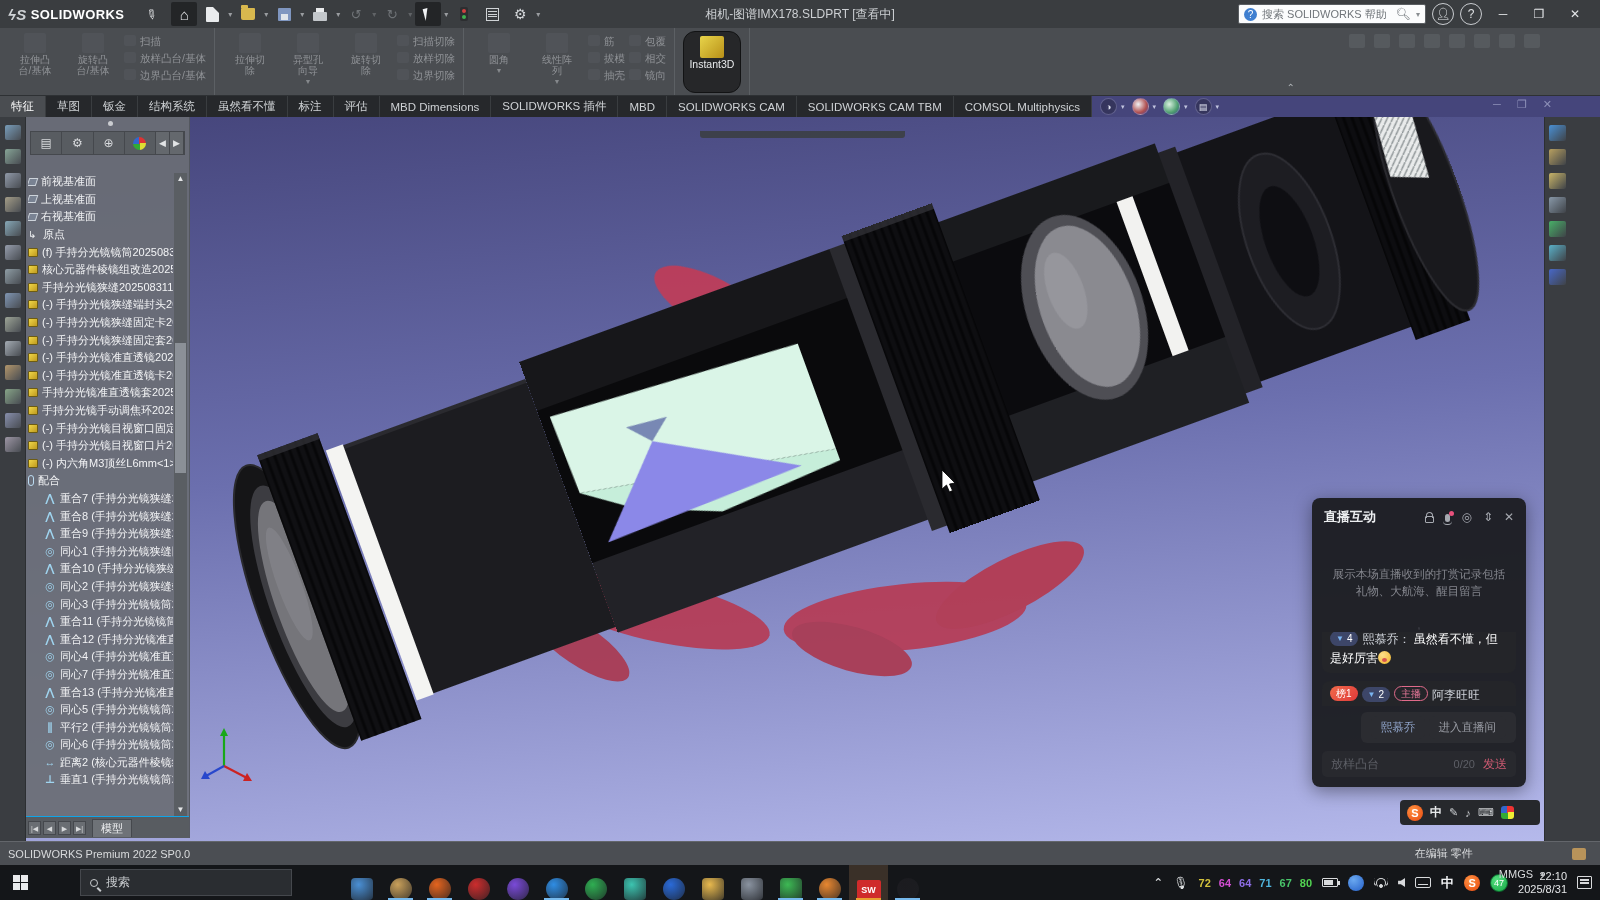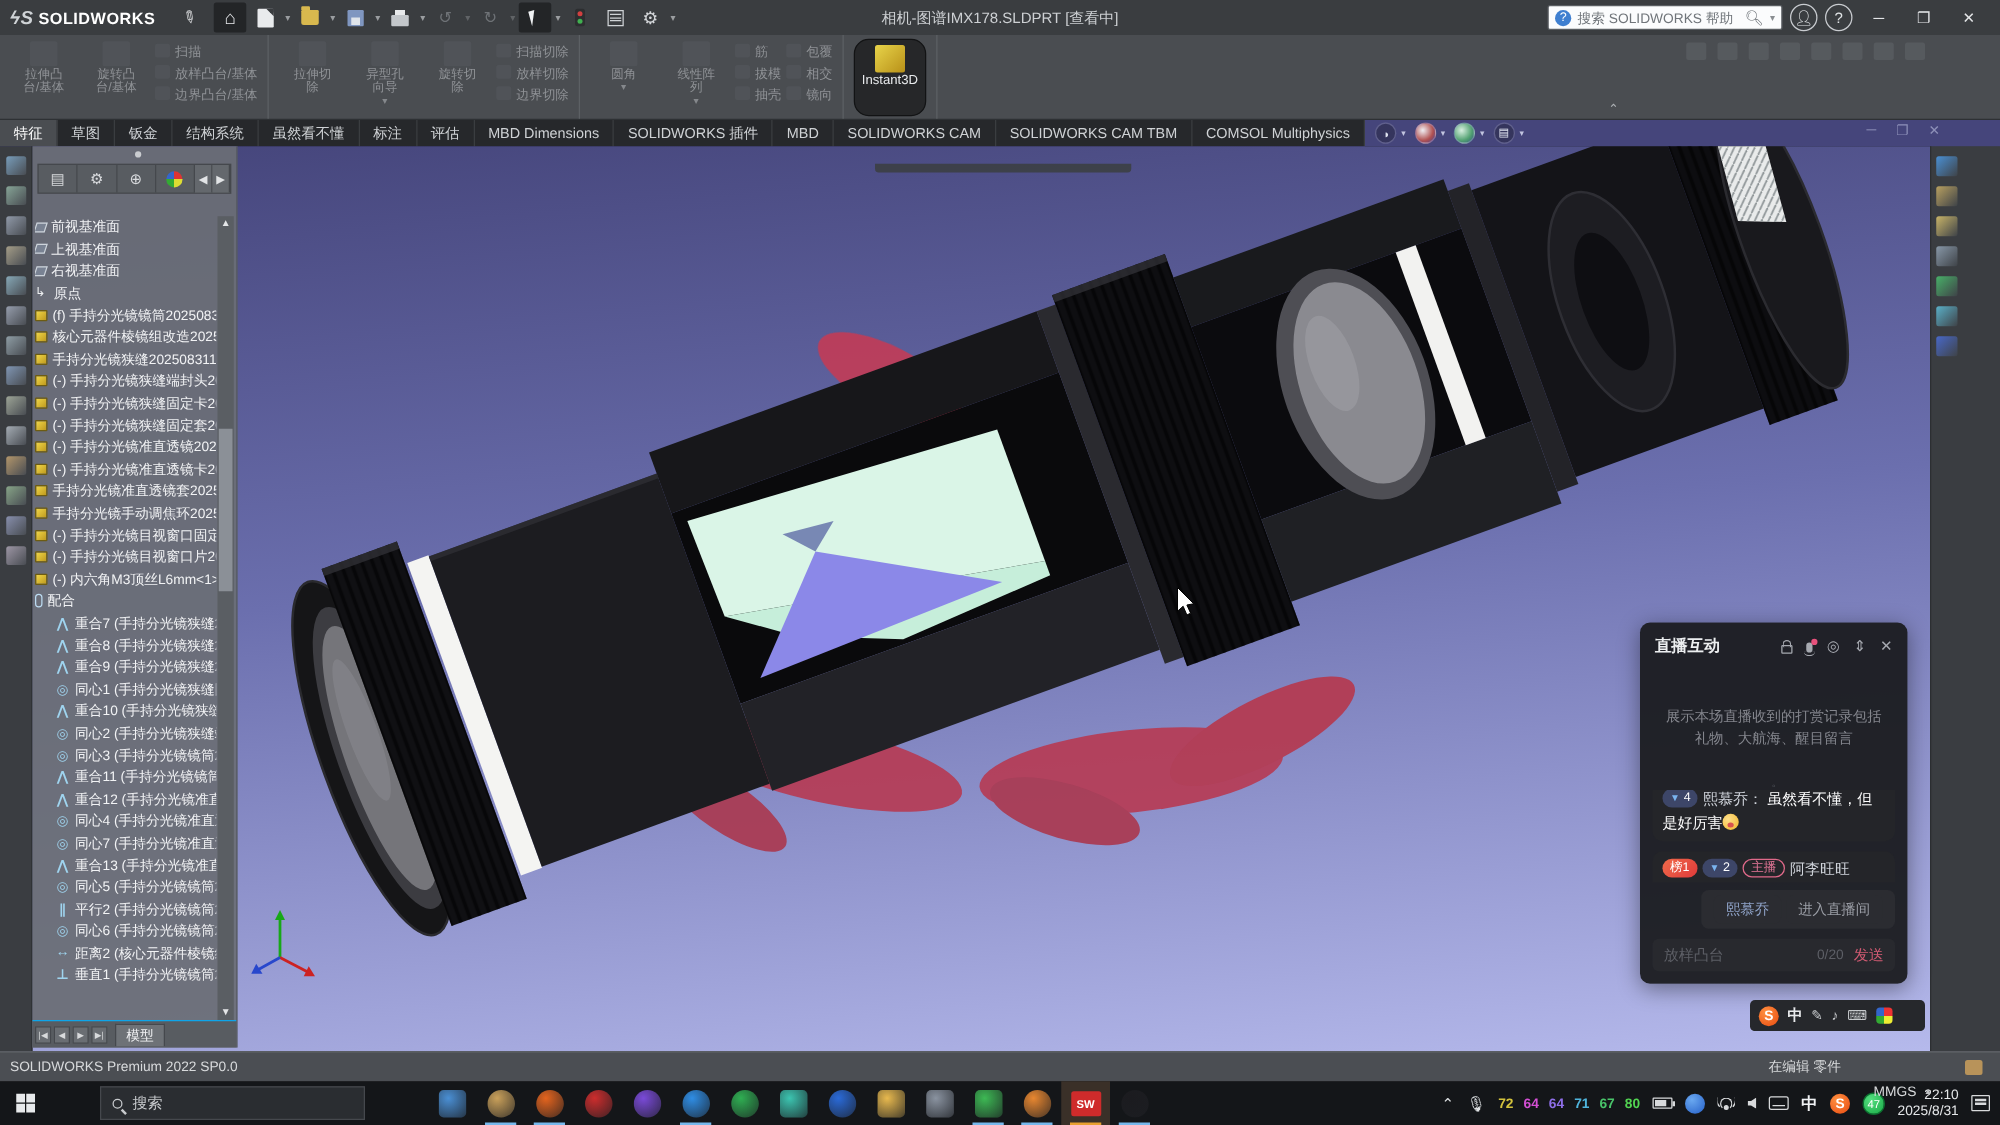--- a/index.html
+++ b/index.html
@@ -158,21 +158,21 @@
   
   #taskbar{height:35px;background:#141619;display:flex;align-items:center;color:#e4e6e8;gap:40px;}
   #start{width:40px;height:100%;display:flex;align-items:center;justify-content:center;}
   .win-logo{display:grid;grid-template-columns:7px 7px;grid-template-rows:7px 7px;gap:1px;}
   .win-logo i{background:#e8eaec;}
   #tsearch{width:212px;height:27px;background:#2a2d31;border:1px solid #45484d;display:flex;align-items:center;gap:8px;padding:0 9px;margin-right:10px;}
   .mag-ic{width:8px;height:8px;border:1.5px solid #c8cbce;border-radius:50%;position:relative;display:block;}
   .mag-ic:after{content:"";position:absolute;left:7px;top:7px;width:5px;height:1.5px;background:#c8cbce;transform:rotate(45deg);transform-origin:0 0;}
   #tsearch span{font-size:12px;color:#c8cbce;}
   #tapps{display:flex;align-items:center;height:100%;}
-  .tapp{width:39px;height:100%;display:flex;align-items:center;justify-content:center;position:relative;}
+  .tapp{width:39px;height:100%;display:flex;align-items:flex-end;justify-content:center;position:relative;}
   .tapp .ic{width:22px;height:22px;border-radius:50%;}
   .tapp .ic.sq{border-radius:4px;}
   .tapp.running:after{content:"";position:absolute;bottom:0;left:7px;right:7px;height:2px;background:#76b9ed;}
   .tapp.active{background:#3a3028;}
   .tapp.active:after{background:#e8a030;}
   .tapp .swtxt{width:24px;height:20px;background:#cf2b2b;color:#fff;font-size:9px;font-weight:bold;display:flex;align-items:center;justify-content:center;border-radius:2px;}
   #tray{margin-left:auto;display:flex;align-items:center;gap:10px;padding-right:8px;height:100%;}
   #tray .tv{font-size:11px;font-weight:bold;}
   .tray-ic{color:#dfe2e4;font-size:12px;}
   .batt{width:16px;height:9px;border:1px solid #d8dadc;border-radius:1px;position:relative;}

